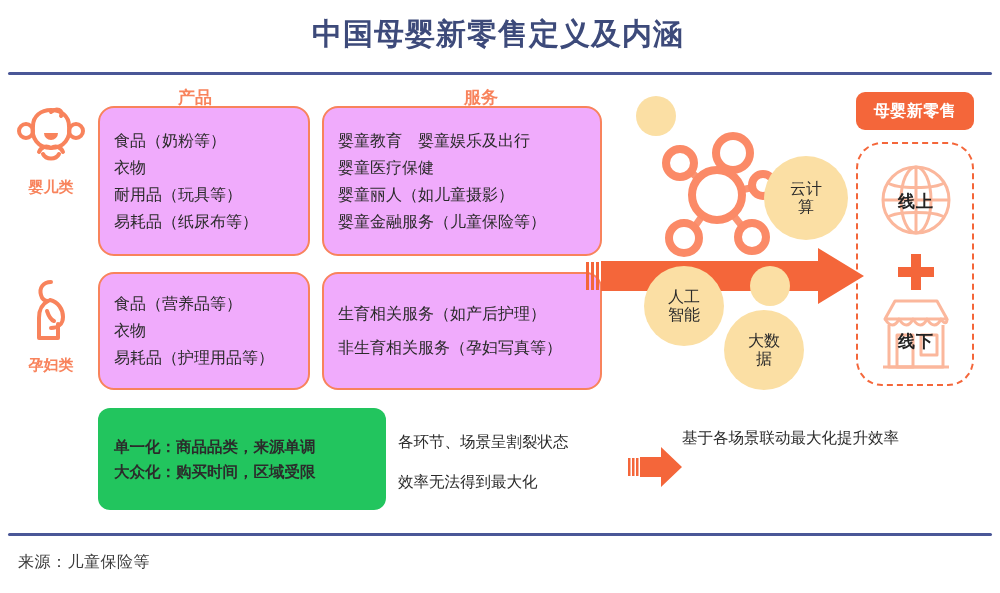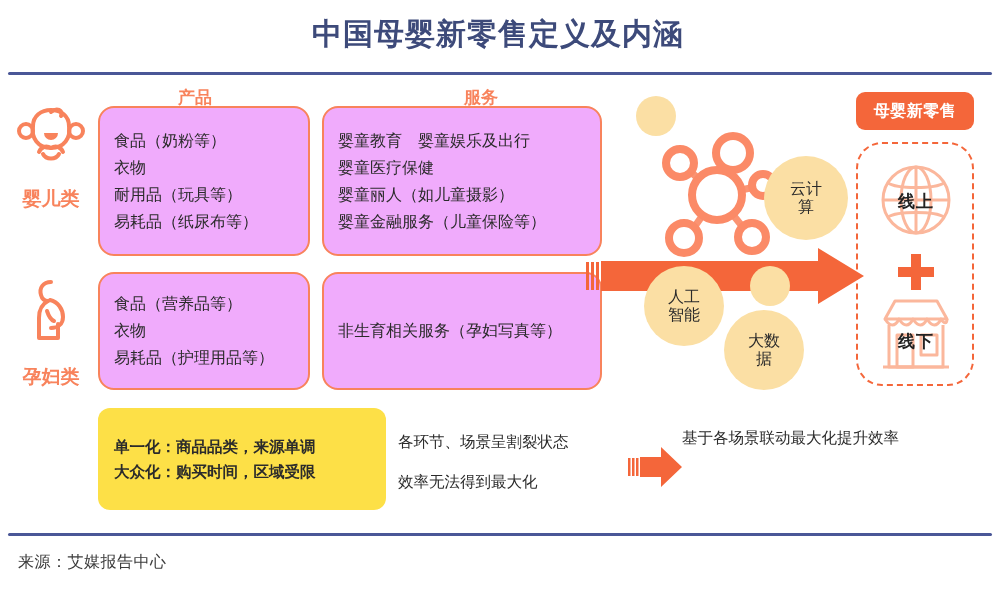--- a/index.html
+++ b/index.html
@@ -31,21 +31,21 @@
   
   .col-head{
     position:absolute;font-size:17px;font-weight:700;color:#f8835c;
   }
   .col-head.products{left:150px;top:86px;width:90px;text-align:center;}
   .col-head.services{left:436px;top:86px;width:90px;text-align:center;}
 
   
   .cat{position:absolute;width:90px;text-align:center;}
   .cat .cat-label{
-    font-size:19px;font-weight:700;color:#f8835c;margin-top:16px;display:block;text-align:center;
+    font-size:15px;font-weight:700;color:#f8835c;margin-top:8px;display:block;text-align:center;
   }
   .cat.baby{left:6px;top:104px;}
   .cat.mom{left:6px;top:278px;}
 
   
   .obox{
     position:absolute;border:2.5px solid #f8835c;border-radius:16px;
     background:#f0abfc;box-sizing:border-box;
   }
   .obox .line{
@@ -57,21 +57,21 @@
   }
 
   #box-prod-baby{left:98px;top:106px;width:212px;height:150px;}
   #box-serv-baby{left:322px;top:106px;width:280px;height:150px;}
   #box-prod-mom{left:98px;top:272px;width:212px;height:118px;}
   #box-serv-mom{left:322px;top:272px;width:280px;height:118px;}
 
   
   .ybox{
     position:absolute;left:98px;top:408px;width:288px;height:102px;
-    background:#fde047;border-radius:12px;box-sizing:border-box;
+    background:#22c55e;border-radius:12px;box-sizing:border-box;
     padding:12px 16px;display:flex;flex-direction:column;justify-content:center;gap:10px;
   }
   .ybox .line{font-size:15.5px;color:#2b2b2b;font-weight:700;white-space:nowrap;line-height:1;}
 
   
   .bottom-left-text{
     position:absolute;left:398px;top:434px;width:215px;
     display:flex;flex-direction:column;gap:24px;
   }
   .bottom-left-text .line{font-size:15.5px;color:#2b2b2b;white-space:nowrap;line-height:1;}
@@ -190,20 +190,21 @@
   <div class="obox" id="box-prod-mom">
     <div class="obox-inner">
       <div class="line">食品（营养品等）</div>
       <div class="line">衣物</div>
       <div class="line">易耗品（护理用品等）</div>
     </div>
   </div>
 
   <div class="obox" id="box-serv-mom">
     <div class="obox-inner" style="gap:18px;">
+      <div class="line">生育相关服务（如产后护理）</div>
       <div class="line">非生育相关服务（孕妇写真等）</div>
     </div>
   </div>
 
   <div class="ybox">
     <div class="line">单一化：商品品类，来源单调</div>
     <div class="line">大众化：购买时间，区域受限</div>
   </div>
 
   <div class="bottom-left-text">
@@ -288,15 +289,15 @@
         <path d="M16 32 V74 H70 V32"></path>
         <rect x="24" y="42" width="16" height="32"></rect>
         <rect x="48" y="42" width="16" height="20"></rect>
         <line x1="10" y1="74" x2="76" y2="74"></line>
       </g>
     </svg>
   </div>
   <div class="icon-label" id="label-offline">线下</div>
 
   <div class="rule-bottom"></div>
-  <div class="source">来源：艾媒报告中心</div>
+  <div class="source">来源：儿童保险等</div>
 
 </div>
 
 </body></html>

